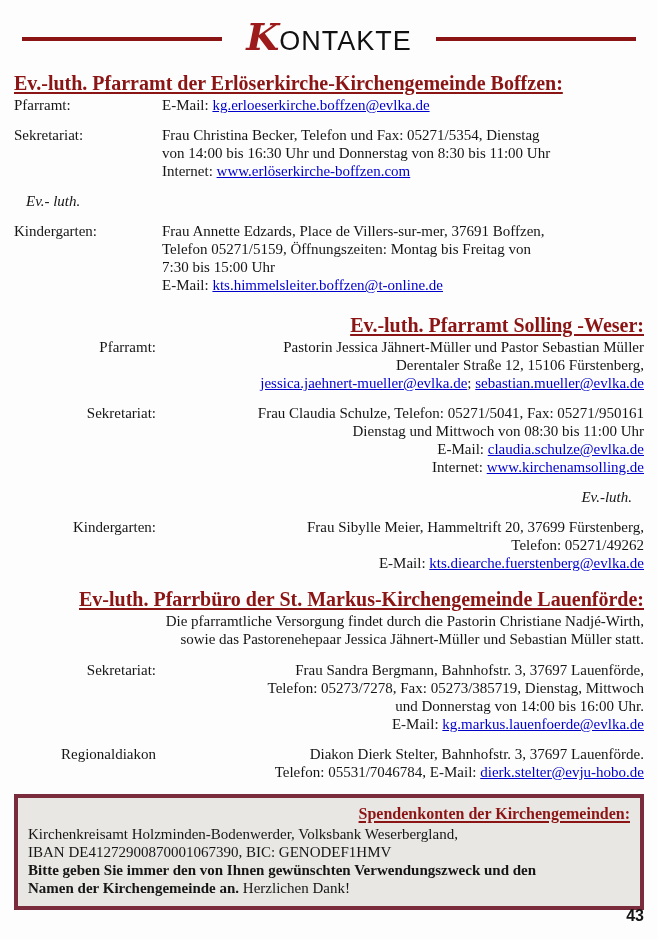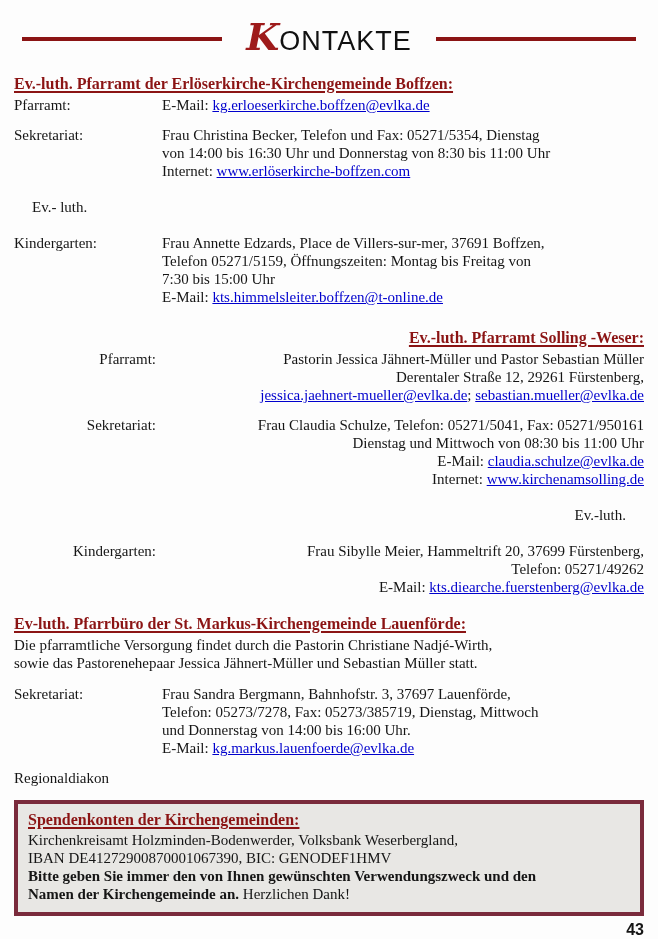--- a/index.html
+++ b/index.html
@@ -27,48 +27,48 @@
     color:#9e1b1b;font-size:38px;line-height:38px;font-weight:bold;letter-spacing:0;
   }
   .t-rest{
     font-family:"Liberation Sans",sans-serif;color:#111;
     font-size:27px;letter-spacing:1px;font-weight:500;
   }
 
   
   section{margin:0 0 22px 0;}
   section.s2{margin-bottom:18px;text-align:right;}
-  section.s3{margin-bottom:8px;}
+  section.s3{margin-bottom:8px;text-align:right;}
   .sec-h{
-    margin:0 0 3px 0;font-size:16px;line-height:19px;font-weight:bold;color:var(--red);
+    margin:0 0 3px 0;font-size:20px;line-height:19px;font-weight:bold;color:var(--red);
     text-decoration:underline;text-decoration-thickness:2px;text-underline-offset:2px;font-family:Liberation Serif, serif;
   }
   .row{display:grid;grid-template-columns:148px 1fr;margin:0 0 12px 0;}
   .row.mb0{margin-bottom:0;}
   .row:last-child{margin-bottom:0;}
-  .prelab{margin:18px;}
+  .prelab{margin:12px;font-style:italic;}
   .lab{padding-right:6px;}
   .ln{white-space:nowrap;}
   .lk{color:var(--link);text-decoration:underline;cursor:pointer;}
   .intro{margin:1px 0 13px 0;}
 
   
   .donation{
     margin-top:13px;border:4px solid var(--boxborder);background:var(--boxbg);
     padding:6px 10px 9px 10px;
   }
   .don-h{
     margin:0 0 2px 0;font-size:16px;line-height:19px;font-weight:bold;color:var(--red);
-    text-decoration:underline;text-decoration-thickness:2px;text-underline-offset:2px;
+    text-decoration:underline;text-decoration-thickness:2px;text-underline-offset:2px;text-align:right;
   }
   .don-ln{white-space:nowrap;}
   .b{font-weight:bold;}
 
   .pageno{
-    position:absolute;right:14px;bottom:0;
+    position:absolute;right:14px;bottom:14px;
     font-family:"Liberation Sans",sans-serif;font-weight:bold;font-size:16px;
   }
 </style>
 </head>
 <body>
 
 <div class="page">
 
   <div class="hdr">
     <span class="rule"></span>
@@ -107,21 +107,21 @@
     </div>
   </section>
 
   <section class="s2">
     <h2 class="sec-h">Ev.-luth. Pfarramt Solling -Weser:</h2>
 
     <div class="row">
       <div class="lab">Pfarramt:</div>
       <div class="val">
         <div class="ln"><span>Pastorin Jessica Jähnert-Müller und Pastor Sebastian Müller</span></div>
-        <div class="ln"><span>Derentaler Straße 12, 29261 Fürstenberg,</span></div>
+        <div class="ln"><span>Derentaler Straße 12, 15106 Fürstenberg,</span></div>
         <div class="ln"><a class="lk">jessica.jaehnert-mueller@evlka.de</a><span>; </span><a class="lk">sebastian.mueller@evlka.de</a></div>
       </div>
     </div>
 
     <div class="row mb0">
       <div class="lab">Sekretariat:</div>
       <div class="val">
         <div class="ln"><span>Frau Claudia Schulze, Telefon: 05271/5041, Fax: 05271/950161</span></div>
         <div class="ln"><span>Dienstag  und Mittwoch von  08:30 bis 11:00 Uhr</span></div>
         <div class="ln"><span>E-Mail:  </span><a class="lk">claudia.schulze@evlka.de</a></div>
@@ -153,20 +153,22 @@
         <div class="ln"><span>Frau Sandra Bergmann, Bahnhofstr. 3, 37697 Lauenförde,</span></div>
         <div class="ln"><span>Telefon: 05273/7278, Fax: 05273/385719, Dienstag, Mittwoch</span></div>
         <div class="ln"><span>und Donnerstag von 14:00 bis 16:00 Uhr.</span></div>
         <div class="ln"><span>E-Mail: </span><a class="lk">kg.markus.lauenfoerde@evlka.de</a></div>
       </div>
     </div>
 
     <div class="row">
       <div class="lab">Regionaldiakon</div>
       <div class="val">
+        <div class="ln"><span>Diakon Dierk Stelter, Bahnhofstr. 3, 37697 Lauenförde.</span></div>
+        <div class="ln"><span>Telefon: 05531/7046784, E-Mail: </span><a class="lk">dierk.stelter@evju-hobo.de</a></div>
       </div>
     </div>
   </section>
 
   <div class="donation">
     <h2 class="don-h">Spendenkonten der Kirchengemeinden:</h2>
     <div class="don-ln">Kirchenkreisamt Holzminden-Bodenwerder, Volksbank Weserbergland,</div>
     <div class="don-ln">IBAN DE41272900870001067390, BIC: GENODEF1HMV</div>
     <div class="don-ln b">Bitte geben Sie immer den von Ihnen gewünschten Verwendungszweck und den</div>
     <div class="don-ln"><span class="b">Namen der Kirchengemeinde an.</span><span> Herzlichen Dank!</span></div>

